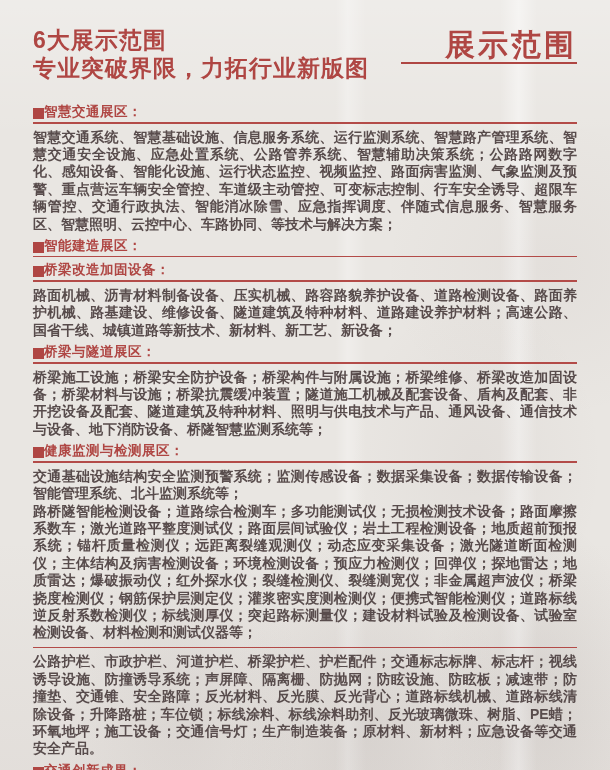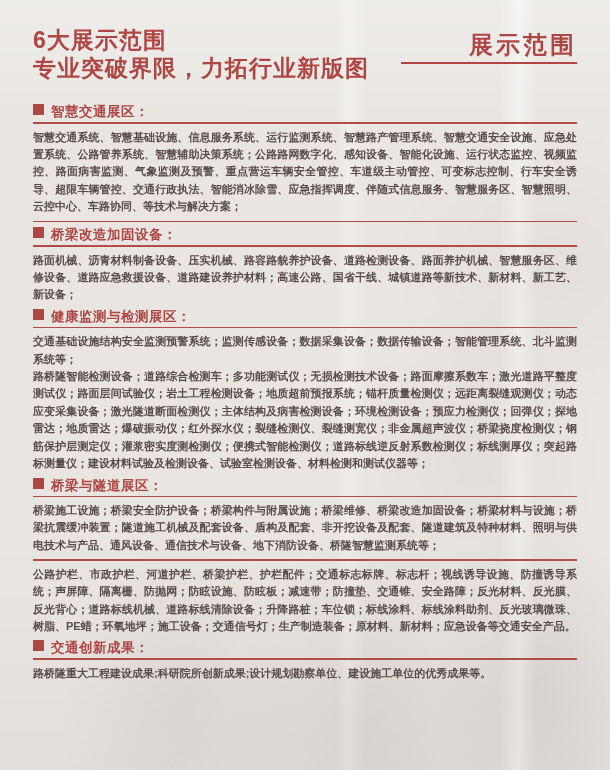--- a/index.html
+++ b/index.html
@@ -31,37 +31,37 @@
   }
   .content { position:relative; z-index:1; }
 
   .header { display:flex; justify-content:space-between; align-items:flex-start; }
   .title-line {
     font-size:23px; font-weight:bold; color:var(--accent,#af4643);
     line-height:28px; letter-spacing:1px;
   }
   .corner { text-align:right; padding-top:7px; }
   .corner-text {
-    font-size:24px; font-weight:bold; color:var(--accent,#af4643);
+    font-size:30px; font-weight:bold; color:var(--accent,#af4643);
     letter-spacing:3px; line-height:24px;
   }
   .corner-line { width:176px; height:2px; background:var(--accent,#af4643); margin-top:5px; }
 
   .sections { margin-top:22px; }
   .section { margin-bottom:5px; }
-  .sec-head { display:flex; align-items:flex-start; gap:7px; }
+  .sec-head { display:flex; align-items:flex-end; }
   .sq { width:11px; height:11px; background:var(--accent,#af4643); flex:0 0 auto; }
   .sec-title {
     font-size:13.5px; font-weight:bold; color:var(--accent,#af4643);
     letter-spacing:0.5px; line-height:15px;
   }
   .sec-rule { height:1.5px; background:var(--rule,#b34b48); margin-top:3px; margin-bottom:5px; }
   .sec-body p {
     margin:0;
-    font-size:11px; font-weight:bold;
+    font-size:14px; font-weight:bold;
     color:var(--body-text,#584c4c);
     line-height:17.4px;
     text-align:justify;
   }
 </style>
 </head>
 <body>
 
 <div class="page" style="background: rgb(233, 230, 226);">
   <div class="bg-watermark"></div>
@@ -84,56 +84,60 @@
       <span class="sq"></span>
       <span class="sec-title">智慧交通展区：</span>
     </div>
     <div class="sec-rule"></div>
     <div class="sec-body">
             <p>智慧交通系统、智慧基础设施、信息服务系统、运行监测系统、智慧路产管理系统、智慧交通安全设施、应急处置系统、公路管养系统、智慧辅助决策系统；公路路网数字化、感知设备、智能化设施、运行状态监控、视频监控、路面病害监测、气象监测及预警、重点营运车辆安全管控、车道级主动管控、可变标志控制、行车安全诱导、超限车辆管控、交通行政执法、智能消冰除雪、应急指挥调度、伴随式信息服务、智慧服务区、智慧照明、云控中心、车路协同、等技术与解决方案；</p>
           </div>
   </section>
 
   <section class="section">
+    <div class="sec-head">
+      <span class="sq"></span>
+      <span class="sec-title">智能建造展区：</span>
+    </div>
     <div class="sec-rule"></div>
     <div class="sec-body">
           </div>
   </section>
 
   <section class="section">
     <div class="sec-head">
       <span class="sq"></span>
       <span class="sec-title">桥梁改造加固设备：</span>
     </div>
     <div class="sec-rule"></div>
     <div class="sec-body">
-            <p>路面机械、沥青材料制备设备、压实机械、路容路貌养护设备、道路检测设备、路面养护机械、智慧服务区、维修设备、道路应急救援设备、道路建设养护材料；高速公路、国省干线、城镇道路等新技术、新材料、新工艺、新设备；</p>
+            <p>路面机械、沥青材料制备设备、压实机械、路容路貌养护设备、道路检测设备、路面养护机械、路基建设、维修设备、隧道建筑及特种材料、道路建设养护材料；高速公路、国省干线、城镇道路等新技术、新材料、新工艺、新设备；</p>
+          </div>
+  </section>
+
+  <section class="section">
+    <div class="sec-head">
+      <span class="sq"></span>
+      <span class="sec-title">桥梁与隧道展区：</span>
+    </div>
+    <div class="sec-rule"></div>
+    <div class="sec-body">
+            <p>桥梁施工设施；桥梁安全防护设备；桥梁构件与附属设施；桥梁维修、桥梁改造加固设备；桥梁材料与设施；桥梁抗震缓冲装置；隧道施工机械及配套设备、盾构及配套、非开挖设备及配套、隧道建筑及特种材料、照明与供电技术与产品、通风设备、通信技术与设备、地下消防设备、桥隧智慧监测系统等；</p>
           </div>
   </section>
 
   <section class="section">
     <div class="sec-head">
       <span class="sq"></span>
       <span class="sec-title">健康监测与检测展区：</span>
     </div>
     <div class="sec-rule"></div>
     <div class="sec-body">
             <p>交通基础设施结构安全监测预警系统；监测传感设备；数据采集设备；数据传输设备；智能管理系统、北斗监测系统等；</p>
             <p>路桥隧智能检测设备；道路综合检测车；多功能测试仪；无损检测技术设备；路面摩擦系数车；激光道路平整度测试仪；路面层间试验仪；岩土工程检测设备；地质超前预报系统；锚杆质量检测仪；远距离裂缝观测仪；动态应变采集设备；激光隧道断面检测仪；主体结构及病害检测设备；环境检测设备；预应力检测仪；回弹仪；探地雷达；地质雷达；爆破振动仪；红外探水仪；裂缝检测仪、裂缝测宽仪；非金属超声波仪；桥梁挠度检测仪；钢筋保护层测定仪；灌浆密实度测检测仪；便携式智能检测仪；道路标线逆反射系数检测仪；标线测厚仪；突起路标测量仪；建设材料试验及检测设备、试验室检测设备、材料检测和测试仪器等；</p>
-          </div>
-  </section>
-
-  <section class="section">
-    <div class="sec-head">
-      <span class="sq"></span>
-      <span class="sec-title">桥梁与隧道展区：</span>
-    </div>
-    <div class="sec-rule"></div>
-    <div class="sec-body">
-            <p>桥梁施工设施；桥梁安全防护设备；桥梁构件与附属设施；桥梁维修、桥梁改造加固设备；桥梁材料与设施；桥梁抗震缓冲装置；隧道施工机械及配套设备、盾构及配套、非开挖设备及配套、隧道建筑及特种材料、照明与供电技术与产品、通风设备、通信技术与设备、地下消防设备、桥隧智慧监测系统等；</p>
           </div>
   </section>
 
   <section class="section">
     <div class="sec-rule"></div>
     <div class="sec-body">
             <p>公路护栏、市政护栏、河道护栏、桥梁护栏、护栏配件；交通标志标牌、标志杆；视线诱导设施、防撞诱导系统；声屏障、隔离栅、防抛网；防眩设施、防眩板；减速带；防撞垫、交通锥、安全路障；反光材料、反光膜、反光背心；道路标线机械、道路标线清除设备；升降路桩；车位锁；标线涂料、标线涂料助剂、反光玻璃微珠、树脂、PE蜡；环氧地坪；施工设备；交通信号灯；生产制造装备；原材料、新材料；应急设备等交通安全产品。</p>
           </div>
   </section>
 

